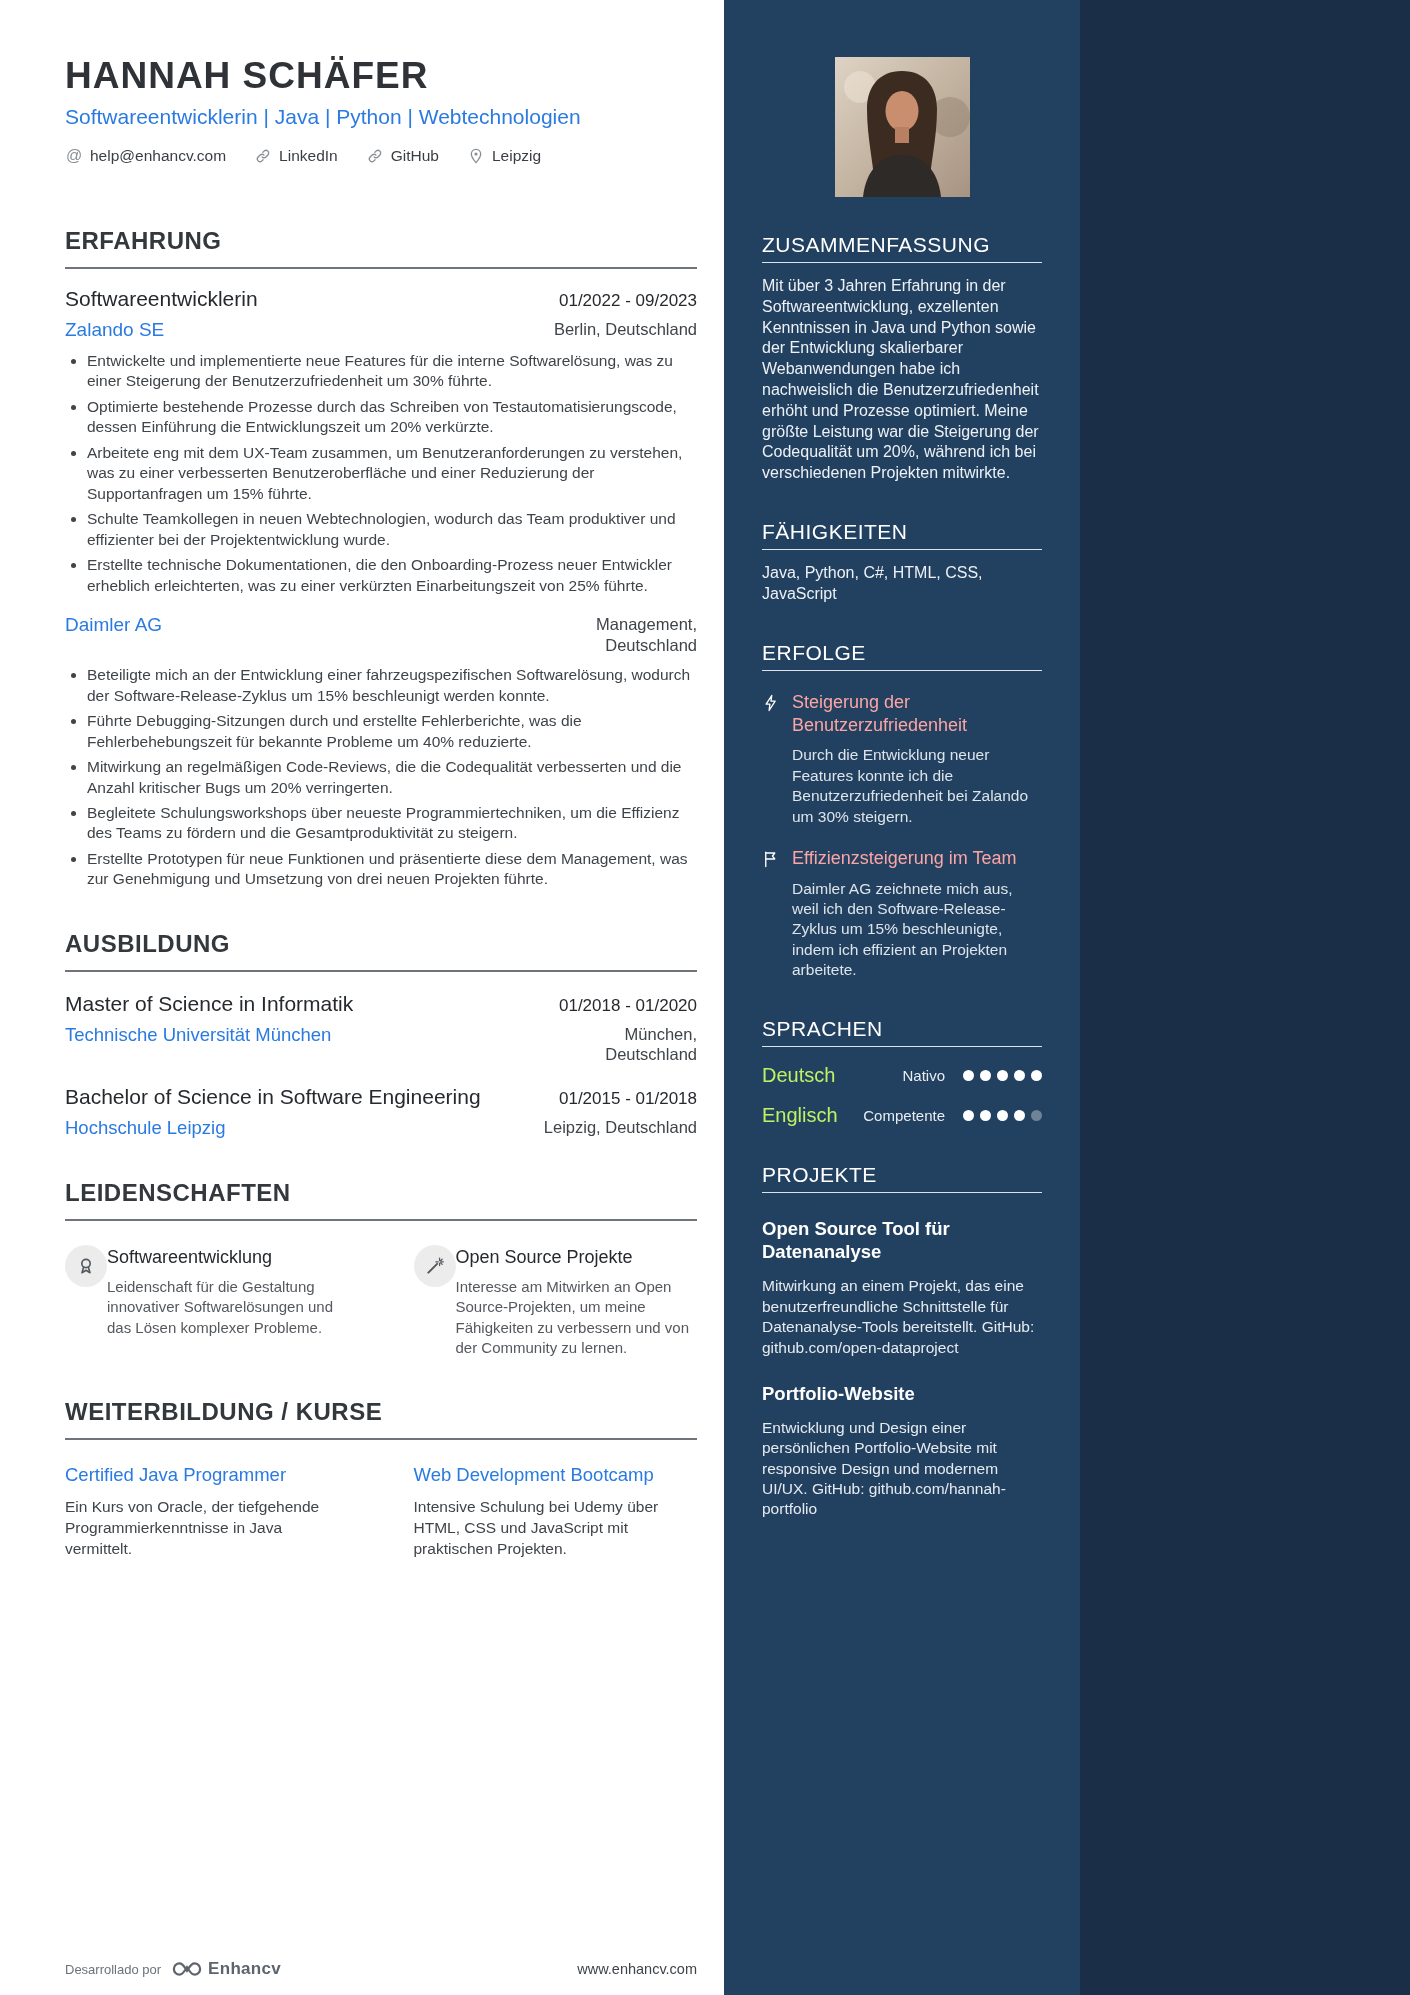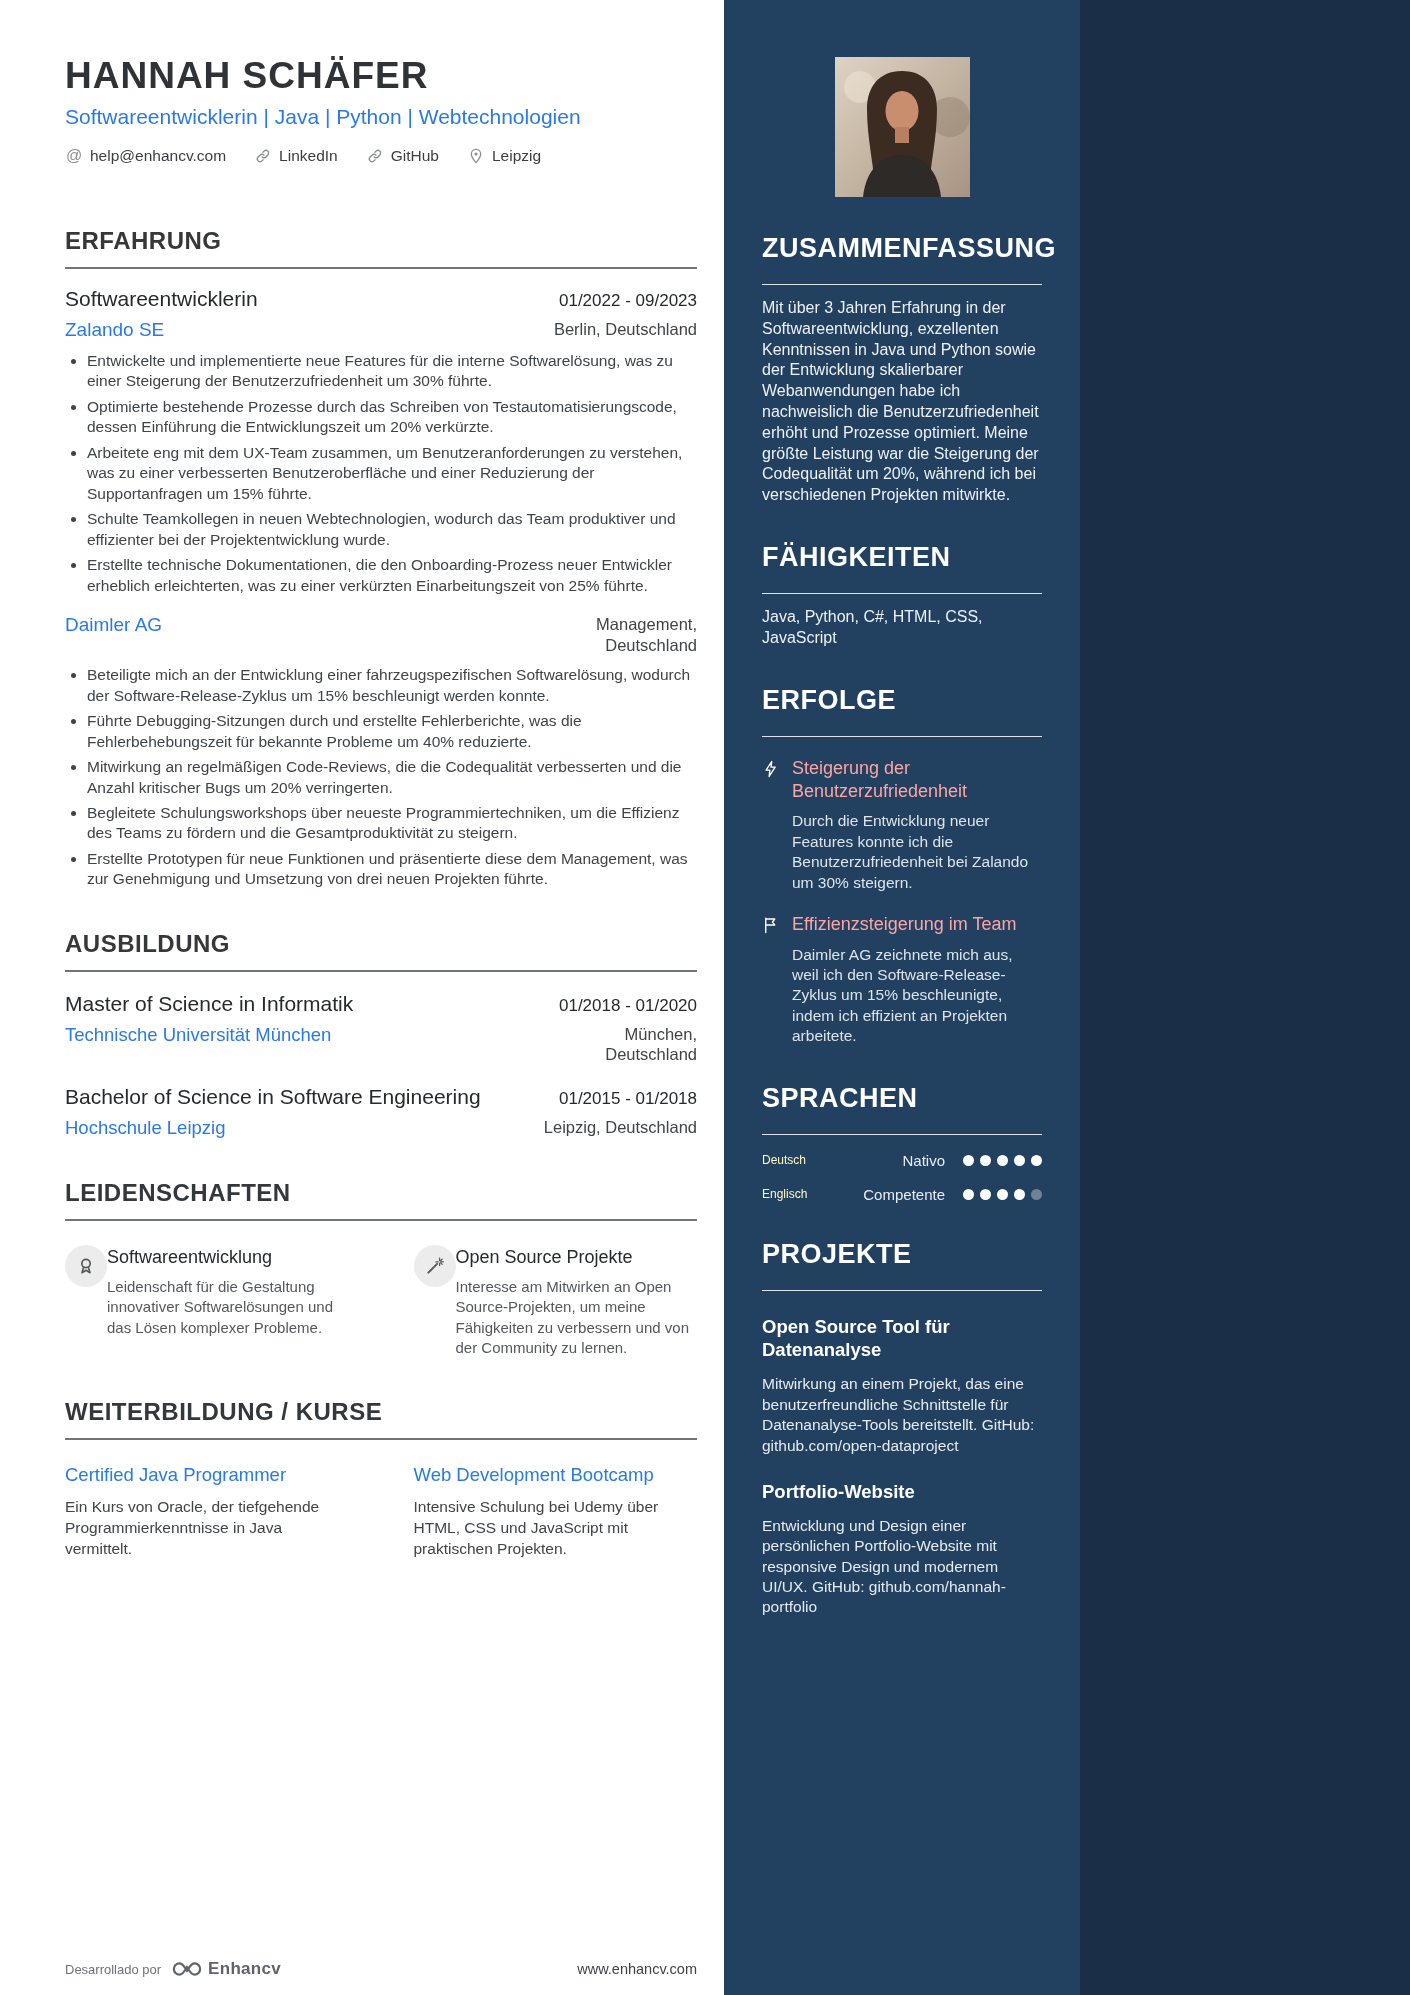--- a/index.html
+++ b/index.html
@@ -48,30 +48,30 @@
   .footer { position:absolute; left:65px; right:27px; bottom:16px; display:flex; justify-content:space-between; align-items:center; }
   .powered { display:flex; align-items:center; gap:11px; cursor:pointer; }
   .powered .txt { font-size:13px; color:#6d7277; }
   .brand { display:flex; align-items:center; gap:6px; font-size:17px; font-weight:600; letter-spacing:.3px; color:#5d646e; }
   .website { font-size:14.5px; color:#3f4449; cursor:pointer; }
 
   
   .sidebar { width:356px; min-width:356px; background:#22405f; color:#ffffff; padding:57px 38px 0 38px; }
   .photo { width:135px; height:140px; margin:0 auto; overflow:hidden; background:#c9bfb2; }
   .sb-section { margin-top:36px; }
-  .sb-head { font-size:27px; font-weight:700; letter-spacing:.5px; color:#ffffff; padding-bottom:20px; border-bottom:1px solid rgba(255,255,255,.85); }
+  .sb-head { font-size:21px; font-weight:400; letter-spacing:.5px; color:#ffffff; padding-bottom:5px; border-bottom:1px solid rgba(255,255,255,.85); }
   .sb-text { margin-top:13px; font-size:16px; line-height:1.3; color:#edf1f5; }
 
   .ach { display:grid; grid-template-columns:30px 1fr; margin-top:20px; }
   .aicon { width:20px; height:20px; margin-top:3px; }
   .ach h4 { font-size:18px; font-weight:400; color:#fca5a5; line-height:1.3; }
   .ach p { grid-column:2; margin-top:8px; font-size:15.5px; line-height:1.32; color:#dde4ea; }
 
   .lang-row { display:flex; align-items:center; margin-top:17px; }
-  .lang-name { flex:1; font-size:12px; color:#fef9c3; }
+  .lang-name { flex:1; font-size:20px; color:#bef264; }
   .lang-level { font-size:15px; color:#e8edf2; }
   .dots { display:flex; gap:6px; margin-left:18px; }
   .dot { width:11px; height:11px; border-radius:50%; background:#ffffff; }
   .dot.dim { opacity:.35; }
 
   .proj { margin-top:24px; }
   .proj h4 { font-size:18.5px; font-weight:700; color:#ffffff; line-height:1.28; }
   .proj p { margin-top:12px; font-size:15.5px; line-height:1.32; color:#e6ebf0; }
 </style>
 </head>

